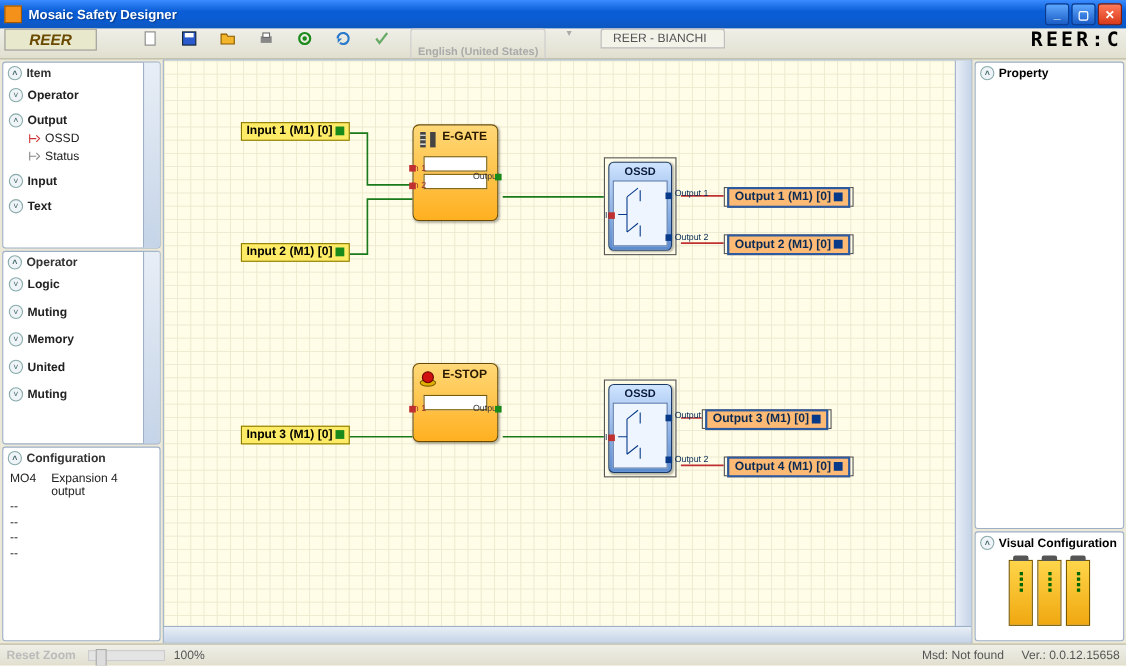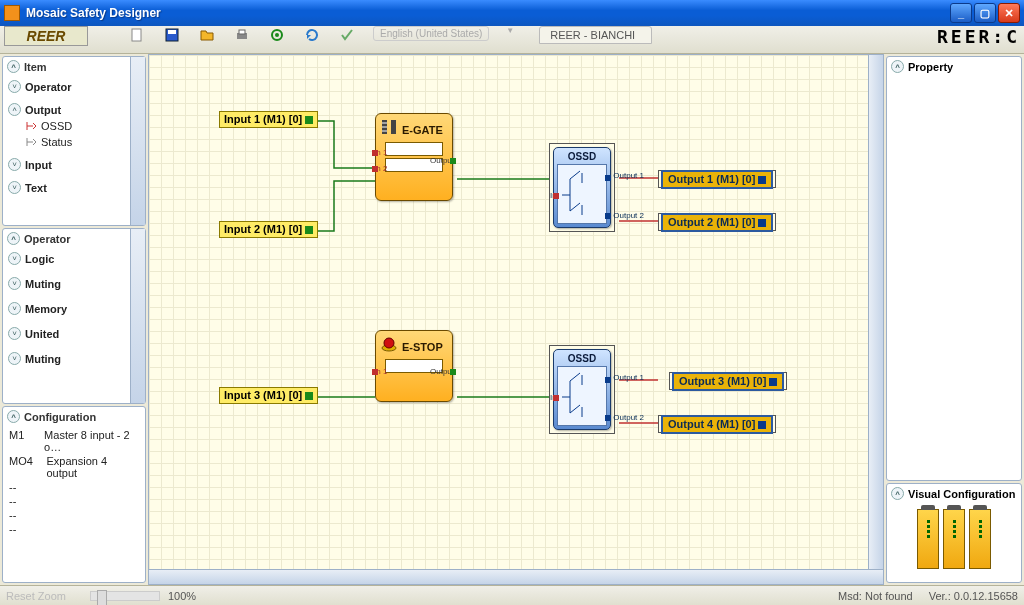--- a/index.html
+++ b/index.html
@@ -12,21 +12,21 @@
 .titlebar .spacer { flex:1; }
 .winbtn { width:22px; height:20px; margin-left:2px; border-radius:3px; display:flex;align-items:center;justify-content:center;font-weight:bold;color:#fff; }
 .winbtn.min,.winbtn.max{ background:linear-gradient(to bottom,#5fa8ff,#1a5cc5); border:1px solid #0b3a8a;}
 .winbtn.close{ background:linear-gradient(to bottom,#ff7a5a,#d83a1a); border:1px solid #8a1a00;}
 
 
 .toolbar { height:28px; background:linear-gradient(to bottom,#f0efe8,#e0dfcf); border-bottom:1px solid #b5b39a; display:flex; align-items:flex-start; padding:0 4px; gap:17px; }
 .logo-reer { width:84px; height:20px; background:#e8e8cc; border:1px solid #999; display:flex; align-items:center; justify-content:center; font-weight:bold; font-size:14px; color:#6a4a00; font-style:italic; }
 .tbtn { width:18px; height:18px; display:flex; align-items:center; justify-content:center; }
 .tbtn svg { width:16px; height:16px; }
-.langbox { color:#aaa; border:1px solid #ccc; padding:1px 6px; border-radius:3px; font-size:10px; }
+.langbox { color:#aaa; border:1px solid #ccc; padding:15px 6px; border-radius:3px; font-size:10px;font-weight:bold; }
 .proj-tab { margin-left:8px; padding:2px 16px 2px 10px; background:#f4f3ea; border:1px solid #bbb; border-radius:3px 3px 0 0; color:#555; }
 .mosaic-logo { font-family: monospace; font-size:18px; letter-spacing:3px; font-weight:bold; color:#000; }
 
 
 .mainrow { flex:1; display:flex; min-height:0; }
 .leftcol { width:148px; display:flex; flex-direction:column; gap:2px; padding:2px; }
 .panel { background:#fff; border:1px solid #9db0c8; border-radius:3px; }
 .panel-hd { display:flex; align-items:center; gap:4px; padding:3px 4px; font-weight:bold; color:#333; }
 .chev { width:13px; height:13px; border:1px solid #8aa; border-radius:50%; display:flex; align-items:center; justify-content:center; font-size:8px; color:#466; background:#eef4f8; }
 .panel-body { padding:2px 2px 4px 2px; }
@@ -44,26 +44,26 @@
 
 .canvas-wrap{ flex:1; position:relative; border:1px solid #9db0c8; background:#fffde8; background-image:linear-gradient(#ece9cf 1px,transparent 1px),linear-gradient(90deg,#ece9cf 1px,transparent 1px); background-size:12px 12px; overflow:hidden; }
 .canvas-wrap::after{content:'';position:absolute;left:0;right:0;bottom:0;height:14px;background:linear-gradient(to bottom,#e8eef6,#c5d4e8);border-top:1px solid #9db0c8;}
 .canvas-wrap::before{content:'';position:absolute;top:0;bottom:14px;right:0;width:14px;background:linear-gradient(to right,#e8eef6,#c5d4e8);border-left:1px solid #9db0c8;}
 
 .node{ position:absolute; }
 .tag{ background:#ffec66; border:1px solid #8a7a00; padding:2px 4px; font-size:10px; font-weight:bold; white-space:nowrap; }
 .tag .dot{ display:inline-block; width:8px; height:8px; background:#1a8a1a; margin-left:3px; vertical-align:middle;}
 .tag.in .dot{ background:#1a8a1a; }
 
-.outtag{ background:#eab308; border:2px solid #2c5aa0; padding:2px 5px; font-size:10px; font-weight:bold; color:#0a2a55; }
+.outtag{ background:#fdba74; border:2px solid #2c5aa0; padding:2px 5px; font-size:10px; font-weight:bold; color:#0a2a55; }
 .outtag .dot{ display:inline-block;width:8px;height:8px;background:#083a8a;margin-left:3px;vertical-align:middle;}
 .outwrap{ border:1px solid #555; padding:2px; background:#fffde8;}
 
 .fnblock{ width:78px; border:1px solid #6a4a00; border-radius:6px; background:linear-gradient(to bottom,#ffd877 0%,#ffb020 100%); box-shadow:1px 1px 2px rgba(0,0,0,.3); }
-.fnblock .fbhd{ display:flex; align-items:flex-end; gap:4px; padding:4px; font-weight:bold; font-size:10px; color:#2a1a00; }
+.fnblock .fbhd{ display:flex; align-items:flex-start; gap:4px; padding:4px; font-weight:bold; font-size:10px; color:#2a1a00; }
 .fnblock .fbhd svg{width:18px;height:18px;}
 .fnblock .fbbody{ padding:0 3px 4px 3px; position:relative; }
 .fnblock .contact{ background:#fff; border:1px solid #7a5a00; height:14px; margin:2px 6px; }
 .fnblock .plab{ position:absolute; font-size:8px; color:#a03030; left:-2px; }
 .fnblock .plab.r{ left:auto; right:-2px; color:#333; }
 .fnblock .pin{ position:absolute; width:6px; height:6px; background:#1a8a1a; }
 .fnblock .pin.red{ background:#c03030; }
 
 .ossd{ width:58px; border:1px solid #1a3a6a; border-radius:5px; background:linear-gradient(to bottom,#cfe4ff 0%,#5a8ad0 100%); box-shadow:1px 1px 2px rgba(0,0,0,.3); padding:3px; }
 .ossd .ohd{ font-weight:bold; font-size:10px; text-align:center; color:#0a1a3a; margin-bottom:2px; }
@@ -79,21 +79,21 @@
 .rp{ background:#fff; border:1px solid #9db0c8; border-radius:3px; }
 .rp-hd{ display:flex; align-items:center; gap:4px; padding:3px 4px; font-weight:bold; }
 .vcfg-body{ padding:6px; display:flex; gap:4px; justify-content:center; }
 .module{ width:22px; height:60px; background:linear-gradient(to bottom,#ffd54a,#f0a810); border:1px solid #7a5a00; position:relative;}
 .module::before{content:'';position:absolute;top:-5px;left:3px;right:3px;height:5px;background:#555;border-radius:2px 2px 0 0;}
 .module .leds{position:absolute;top:8px;left:2px;right:2px;}
 .module .led{width:3px;height:3px;background:#060;margin:2px auto;}
 
 
 .statusbar{ height:20px; background:linear-gradient(to bottom,#f0efe8,#e0dfcf); border-top:1px solid #b5b39a; display:flex; align-items:center; padding:0 6px; color:#555; }
-.statusbar .zoom{ color:#bbb; margin-right:24px;}
+.statusbar .zoom{ color:#bbb; margin-right:11px;font-weight:bold;}
 .statusbar .zslider{ width:70px; height:10px; background:#e4e4e4; border:1px solid #ccc; position:relative; }
 .statusbar .zslider::after{content:'';position:absolute;left:6px;top:-2px;width:8px;height:14px;background:#ddd;border:1px solid #aaa;}
 .statusbar .sp{flex:1;}
 </style>
 </head>
 <body>
 
 <div class="titlebar">
   <div class="ticon"></div>
   <div class="ttxt">Mosaic Safety Designer</div>
@@ -232,24 +232,20 @@
           </div>
       </div>
     </div>
 
     <div class="panel" style="flex:1;min-height:0">
       <div class="panel-hd">
         <span class="chev">˄</span>
         <span>Configuration</span>
       </div>
       <div class="panel-body">
-        <div class="cfg-row">
-            <span class="k">M1</span>
-            <span>Master 8 input - 2 o…</span>
-          </div>
         <div class="cfg-row">
             <span class="k">MO4</span>
             <span>Expansion 4 output</span>
           </div>
         <div class="cfg-row">
             <span class="k">--</span>
           </div>
         <div class="cfg-row">
             <span class="k">--</span>
           </div>
@@ -352,21 +348,21 @@
             </svg>
           <span class="opin" style="left:-5px;top:28px;background:#c03030"></span>
           <span class="opin" style="right:-5px;top:10px;background:#083a8a"></span>
           <span class="opin" style="right:-5px;top:48px;background:#083a8a"></span>
         </div>
       </div>
     </div>
 
     <div class="node outwrap" style="left:509px; top:115px"><span class="outtag"><span>Output 1 (M1) [0]</span><span class="dot"></span></span></div>
     <div class="node outwrap" style="left:509px; top:158px"><span class="outtag"><span>Output 2 (M1) [0]</span><span class="dot"></span></span></div>
-    <div class="node outwrap" style="left:520px; top:317px"><span class="outtag"><span>Output 3 (M1) [0]</span><span class="dot"></span></span></div>
+    <div class="node outwrap" style="left:489px; top:317px"><span class="outtag"><span>Output 3 (M1) [0]</span><span class="dot"></span></span></div>
     <div class="node outwrap" style="left:509px; top:360px"><span class="outtag"><span>Output 4 (M1) [0]</span><span class="dot"></span></span></div>
 
   </div>
 
   <div class="rightcol">
     <div class="rp" style="flex:1">
       <div class="rp-hd">
         <span class="chev">˄</span>
         <span>Property</span>
       </div>

